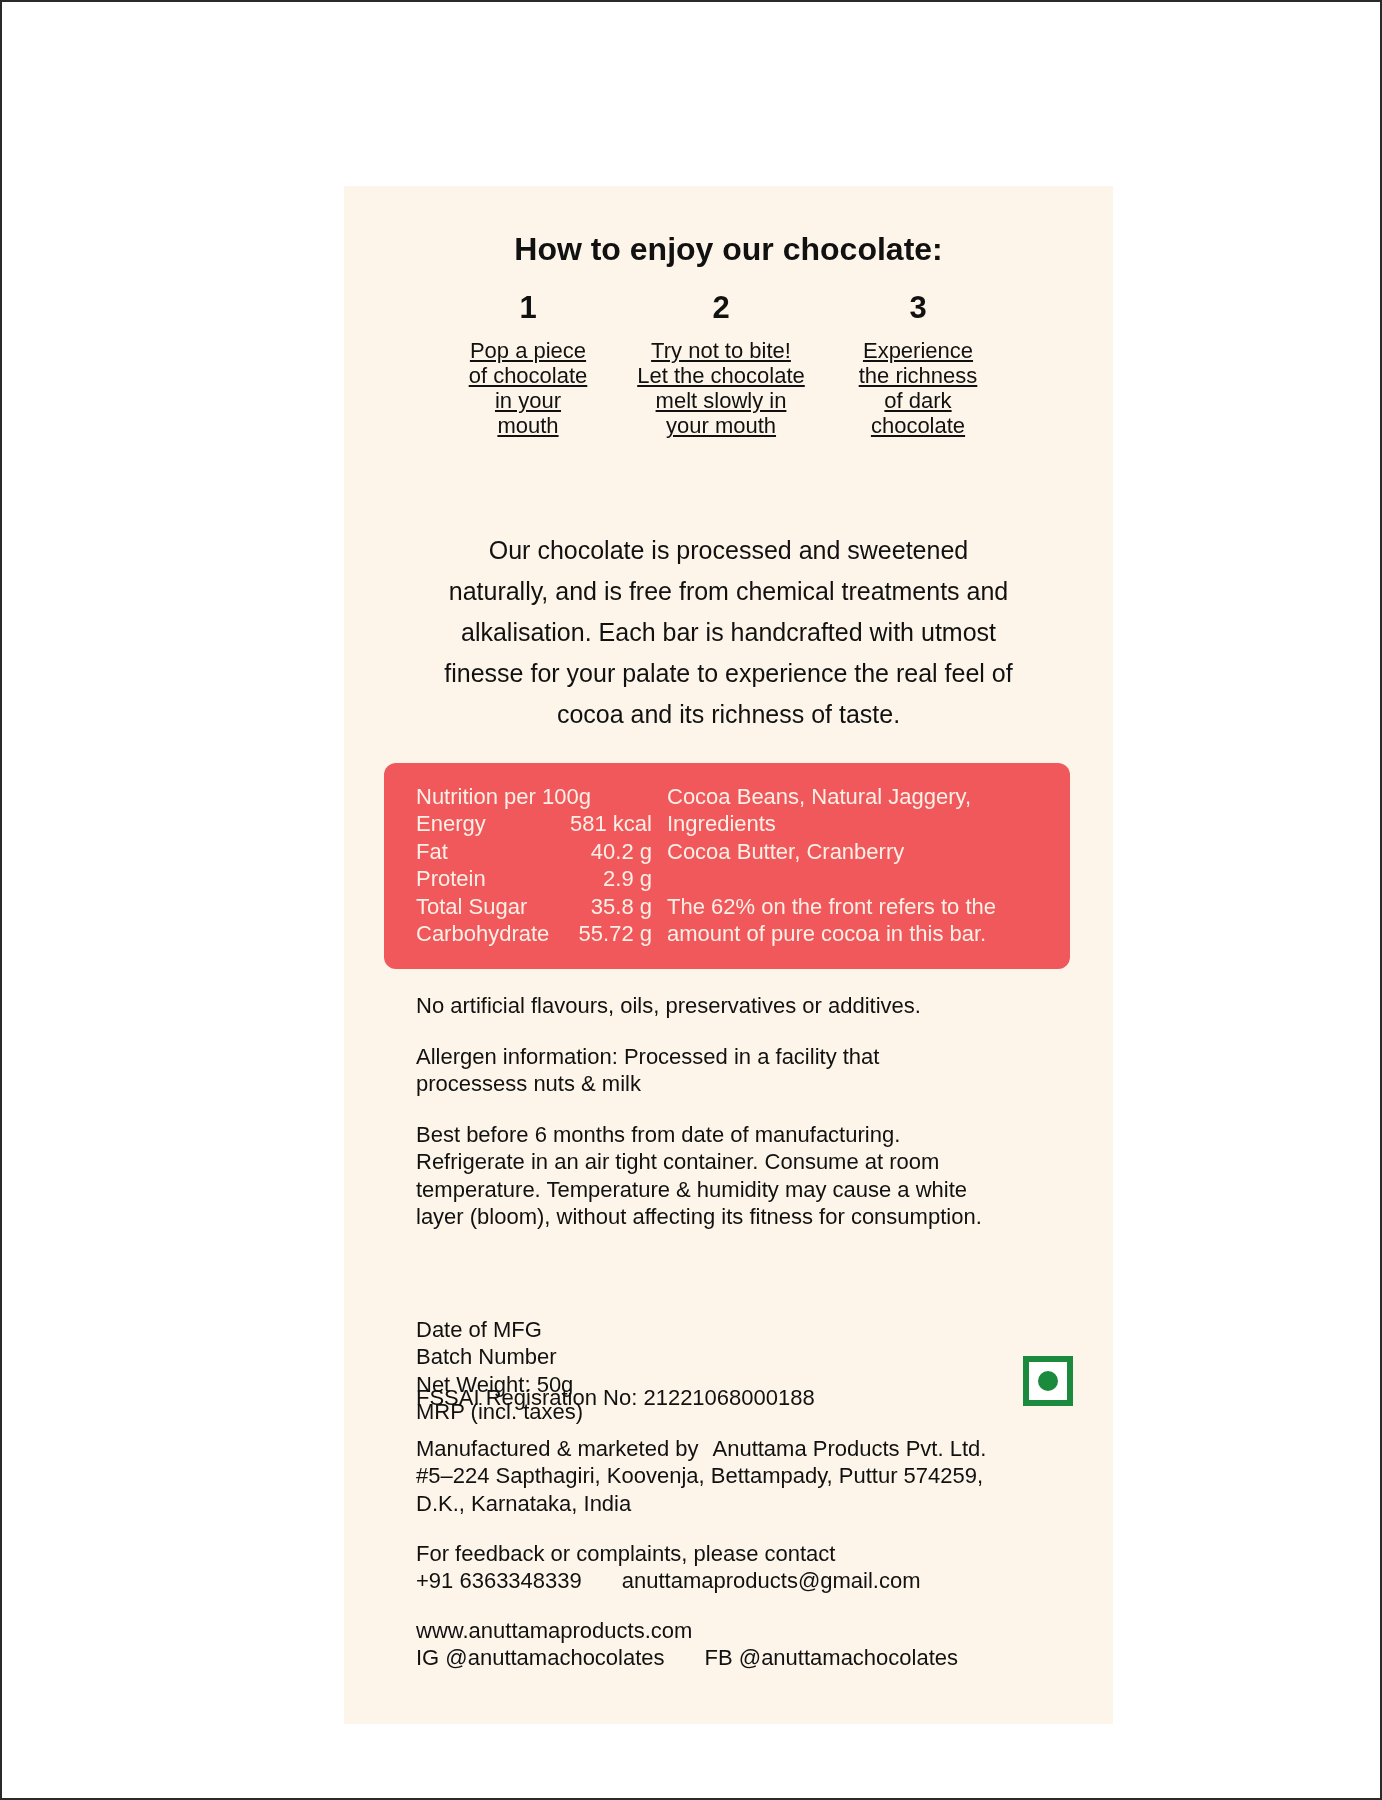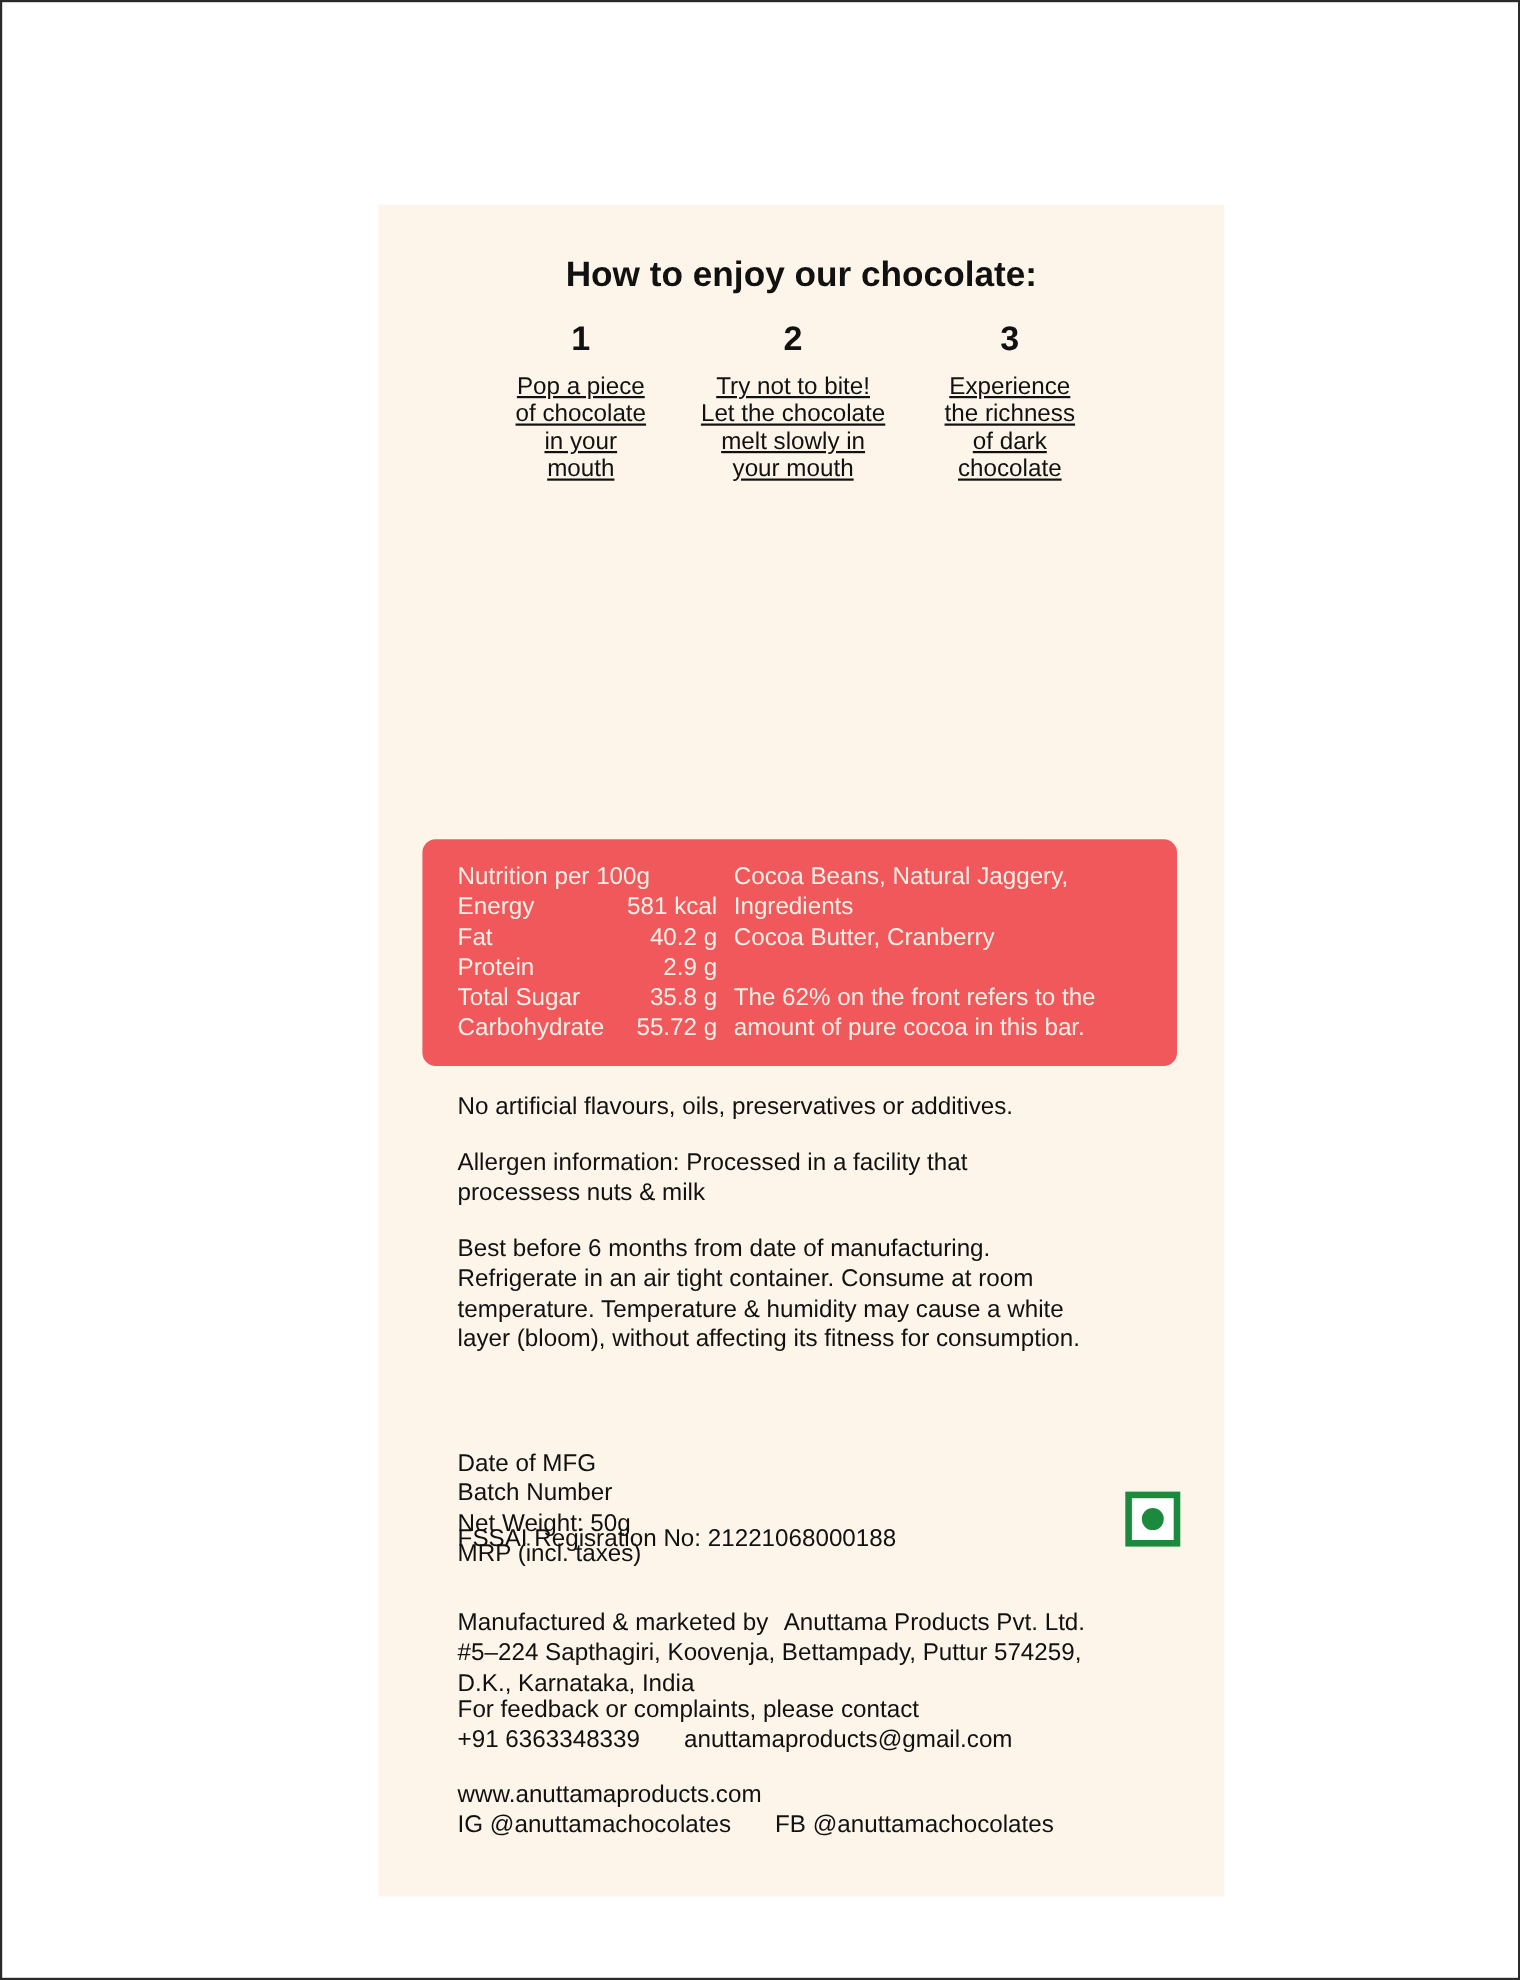--- a/index.html
+++ b/index.html
@@ -50,20 +50,25 @@
     </div>
     <div class="step" style="left:474px;">
       <span class="num">3</span>
       <span class="txt">Experience
 the richness
 of dark
 chocolate</span>
     </div>
   </div>
 
+  <div class="intro">Our chocolate is processed and sweetened
+naturally, and is free from chemical treatments and
+alkalisation. Each bar is handcrafted with utmost
+finesse for your palate to experience the real feel of
+cocoa and its richness of taste.</div>
 
   <div class="nutri">
     <div class="ncol left">
       <div class="nrow">
           <span>Nutrition per 100g</span>
         </div>
       <div class="nrow">
           <span>Energy</span>
           <span>581 kcal</span>
         </div>
@@ -109,21 +114,21 @@
     </div>
   <div class="info" style="top:1130px;">
       <p>Date of MFG
 Batch Number
 Net Weight: 50g
 MRP (incl. taxes)</p>
     </div>
   <div class="info" style="top:1198px;">
       <p>FSSAI Regisration No: 21221068000188</p>
     </div>
-  <div class="info" style="top:1275px;">
+  <div class="info" style="top:1249px;">
     <p><span>Manufactured &amp; marketed by</span><span class="tab-gap" style="width:14px;"></span><span>Anuttama Products Pvt. Ltd.</span></p>
     <p>#5–224 Sapthagiri, Koovenja, Bettampady, Puttur 574259,
 D.K., Karnataka, India</p>
   </div>
   <div class="info" style="top:1354px;">
     <p>For feedback or complaints, please contact</p>
     <p><span>+91 6363348339</span><span class="tab-gap" style="width:40px;"></span><span>anuttamaproducts@gmail.com</span></p>
   </div>
   <div class="info" style="top:1431px;">
     <p>www.anuttamaproducts.com</p>

